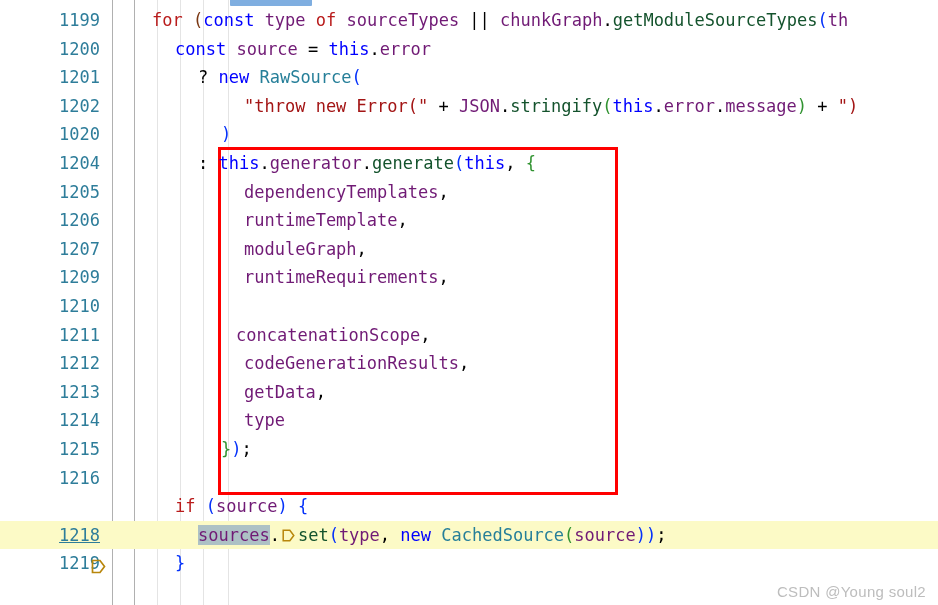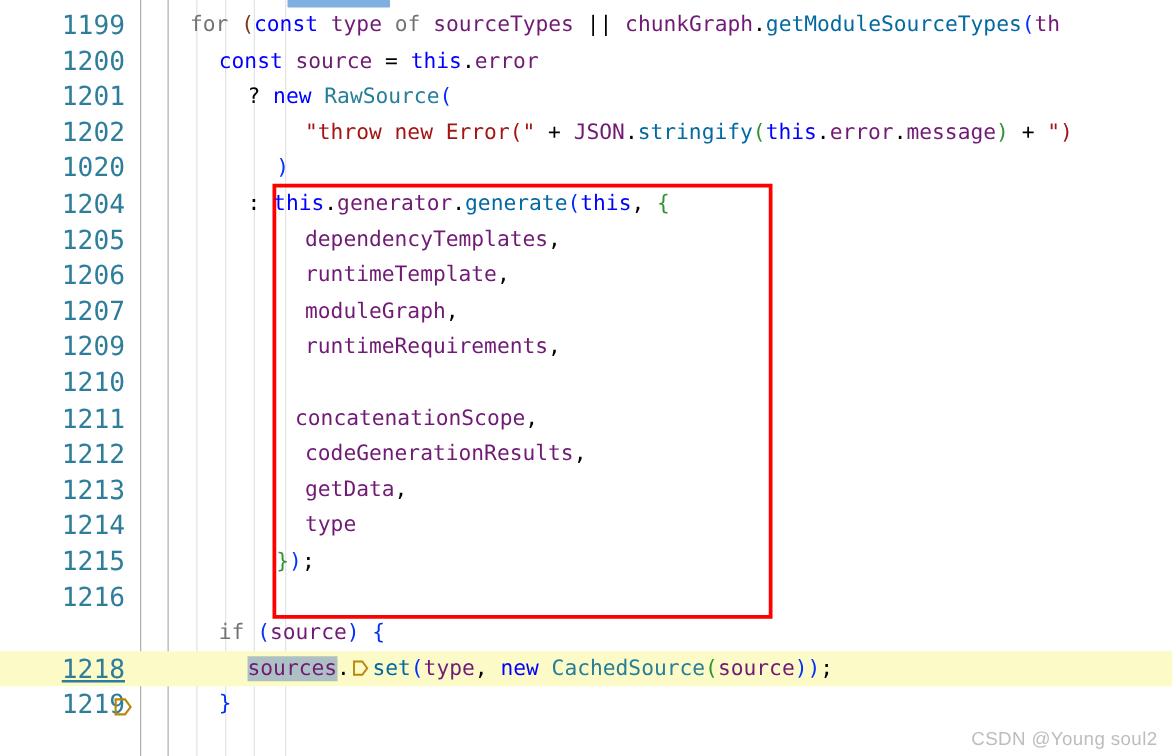--- a/index.html
+++ b/index.html
@@ -65,41 +65,41 @@
     width: 938px; height: 28.6px;
     background: #FCFAC6;
     z-index: 0;
   }
   .gutter {
     position: absolute;
     left: 0; top: 0;
     width: 100px;
     text-align: right;
     color: #2E7D9A;
-    font-size: 21px;
+    font-size: 17px;
     z-index: 2;
   }
   .row.highlight .gutter { text-decoration: underline; }
   .marker {
     position: absolute;
     left: 8px; top: 6px;
     width: 17px; height: 17px;
     z-index: 3;
   }
   .code {
     position: absolute;
     left: 118px; top: 0;
     z-index: 2;
   }
 
   
   .kw       { color: #0000FF; }            
-  .ctrl     { color: #737373; }            
+  .ctrl     { color: #b91c1c; }            
   .ident    { color: #701a75; }            
-  .fn       { color: #0369a1; }            
+  .fn       { color: #14532d; }            
   .type     { color: #267F99; }            
   .str      { color: #A31515; }            
   .punc     { color: #000000; }
   .br0      { color: #0431FA; }            
   .br1      { color: #319331; }            
   .br2      { color: #7B3814; }            
   .sel      { background: #ADC1C5; }       
 
   .inline-marker {
     display: inline-block;

